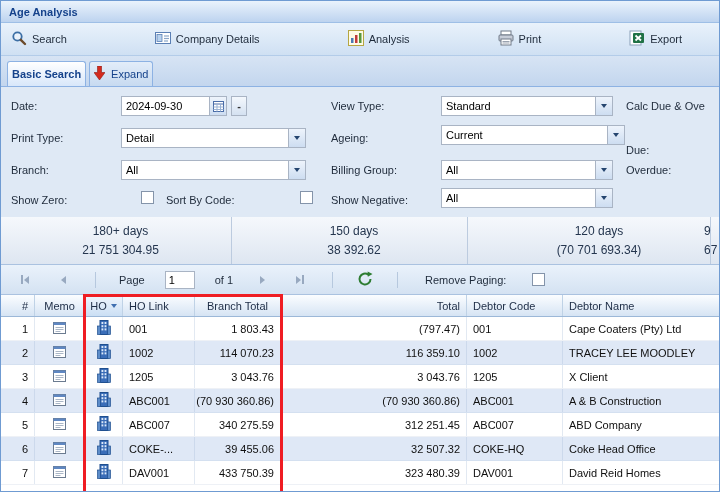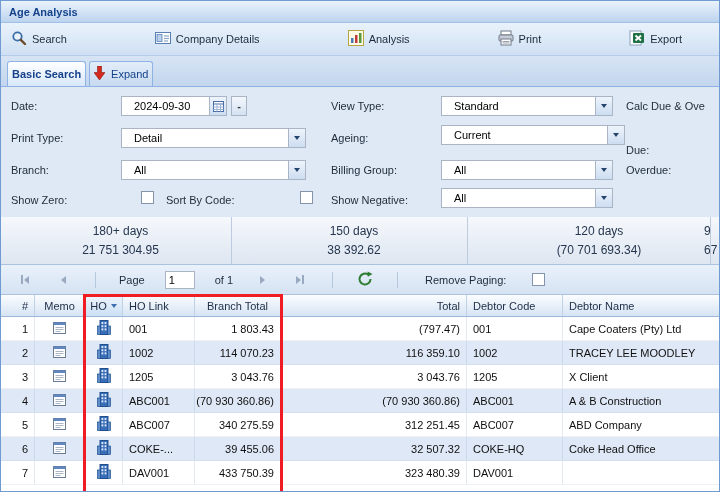--- a/index.html
+++ b/index.html
@@ -21,21 +21,21 @@
 
   
   .tabstrip { height: 31px; background: linear-gradient(#d7e4f4, #c3d6ee); display: flex; align-items: flex-end; gap: 3px; padding: 0 0 0 6px; border-bottom: 1px solid #8db2e3; }
   .tab { height: 25px; display: flex; align-items: center; gap: 6px; padding: 0 4px; border: 1px solid #8db2e3; border-bottom: none; border-radius: 3px 3px 0 0; color: #15428b; }
   .tab.active { background: linear-gradient(#ffffff, #d8e7fa); font-weight: bold; }
   .tab.inactive { background: linear-gradient(#e3edf9, #c7daf0); text-align: right; }
 
   
   .formpanel { position: relative; height: 130px; background: #dfe9f5; }
   .flabel { position: absolute; color: #1e2a3a; white-space: nowrap; }
-  .field { position: absolute; height: 20px; background: #fff; border: 1px solid #a9b4c4; display: flex; align-items: stretch; padding-left: 8px; }
+  .field { position: absolute; height: 20px; background: #fff; border: 1px solid #a9b4c4; display: flex; align-items: stretch; }
   .fieldtext { flex: 1; display: flex; align-items: center; padding: 0 4px; overflow: hidden; white-space: nowrap; color: #000; }
   .trigger { width: 17px; border-left: 1px solid #a9b4c4; background: linear-gradient(#eef4fc, #cdddf1); display: flex; align-items: center; justify-content: center; }
   .tri-down { width: 0; height: 0; border-left: 3.5px solid transparent; border-right: 3.5px solid transparent; border-top: 4px solid #25456f; }
   .text-input { border: none; outline: none; flex: 1; padding: 0 4px; font: inherit; min-width: 0; background: #fff; }
   .minibtn { position: absolute; width: 16px; height: 20px; background: linear-gradient(#f4f8fd, #d4e1f1); border: 1px solid #a9b4c4; display: flex; align-items: center; justify-content: center; font-weight: bold; color: #333; }
   .checkbox { position: absolute; width: 13px; height: 13px; background: #fff; border: 1px solid #8494aa; }
 
   
   .summary { position: relative; height: 48px; background: linear-gradient(#f5f8fc, #dee6f1); border-bottom: 1px solid #aac2e0; color: #25364f; font-size: 12px; }
   .sumcol { position: absolute; top: 0; height: 100%; display: flex; flex-direction: column; align-items: center; justify-content: center; gap: 5px; border-right: 1px solid #bccbdf; padding-left: 9px; }
@@ -493,19 +493,20 @@
                 <rect x="4.5" y="5.2" width="1.8" height="2" fill="#dce9f8"></rect>
                 <rect x="7.6" y="5.2" width="1.8" height="2" fill="#dce9f8"></rect>
                 <rect x="4.5" y="8.4" width="1.8" height="2" fill="#dce9f8"></rect>
                 <rect x="7.6" y="8.4" width="1.8" height="2" fill="#dce9f8"></rect>
               </svg></span>
     </div>
     <div class="cell c-holink">DAV001</div>
     <div class="cell c-branch">433 750.39</div>
     <div class="cell c-total">323 480.39</div>
     <div class="cell c-code">DAV001</div>
+    <div class="cell c-name">David Reid Homes</div>
   </div>
       </div>
   </div>
 
   <div class="annotation"></div>
 
 </div>
 
 </body></html>

